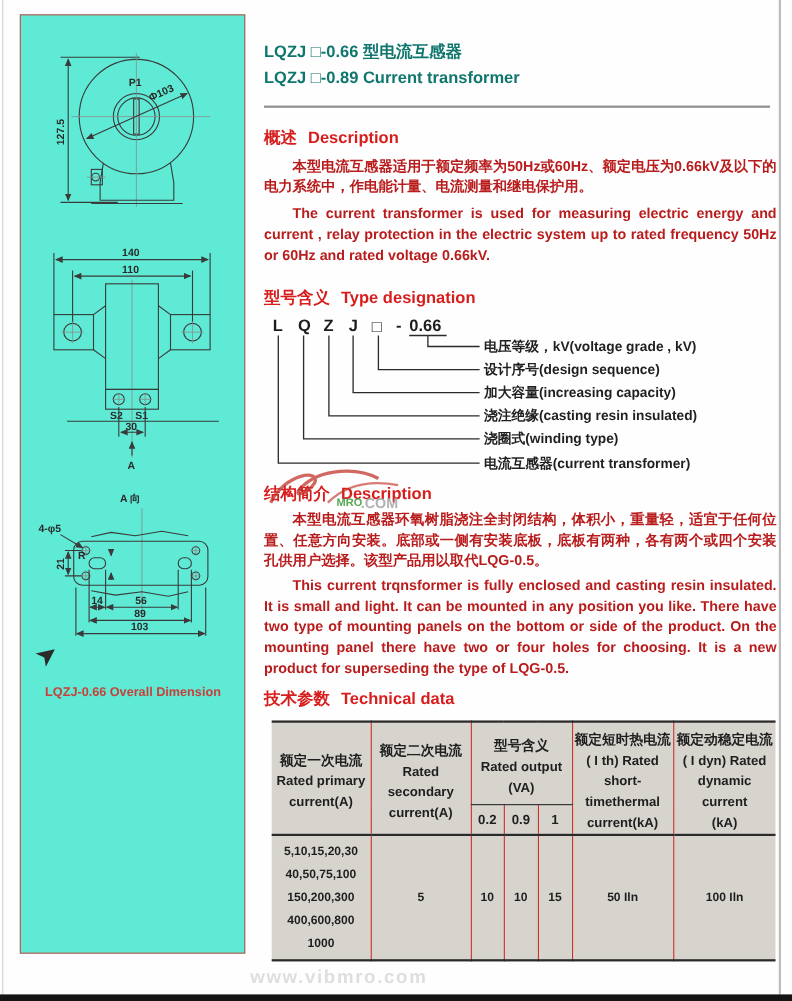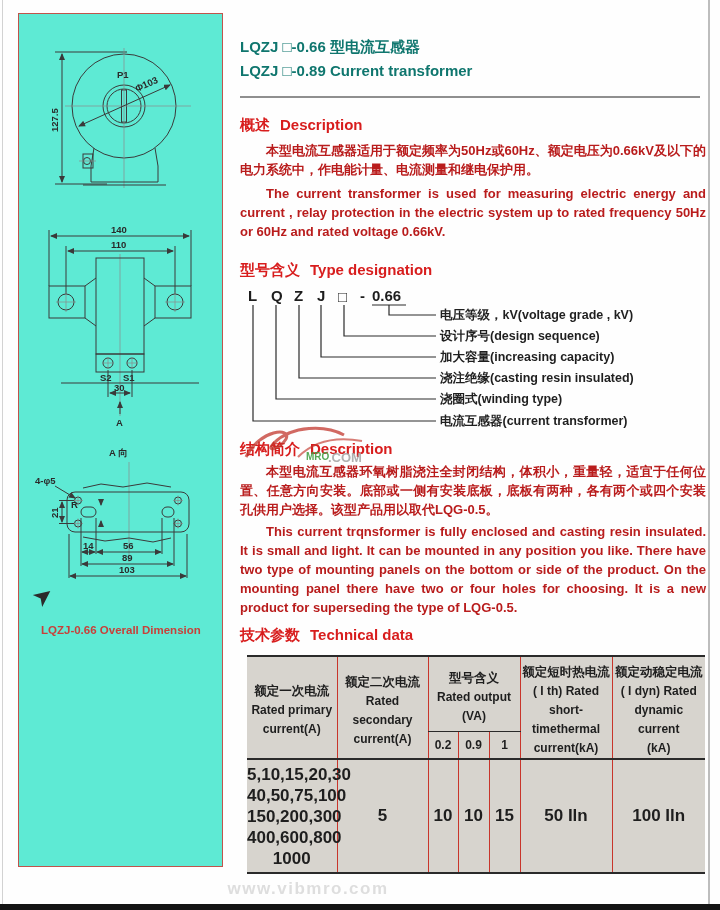--- a/index.html
+++ b/index.html
@@ -46,21 +46,21 @@
   
   .tech-table{position:absolute;left:7px;top:655px;border-collapse:collapse;table-layout:fixed;
     width:458px;background:#d7d4ce;border-top:2px solid #2a2a2a;border-bottom:2px solid #2a2a2a;}
   .tech-table th,.tech-table td{padding:0;font-weight:bold;color:#1e1e1e;text-align:center;vertical-align:middle;}
   .red-l{border-left:1px solid #c8352b;}
   .hb{border-bottom:2px solid #2a2a2a;}
   .th-cn{font-size:12.5px;line-height:20px;padding-top:5px;}
   .th-en{font-size:12px;line-height:19px;}
   .va-cell{border-bottom:1.5px solid #2a2a2a;}
   .sub-th{height:26px;font-size:12px;}
-  .tech-table tbody td{height:112px;font-size:17px;}
+  .tech-table tbody td{height:112px;font-size:11px;}
   .cell-line{line-height:21px;}
 </style>
 </head>
 <body>
 
 <div class="edge-left"></div>
 <div class="edge-right"></div>
 <div class="bottom-bar"></div>
 <div class="site-wm">www.vibmro.com</div>
 

